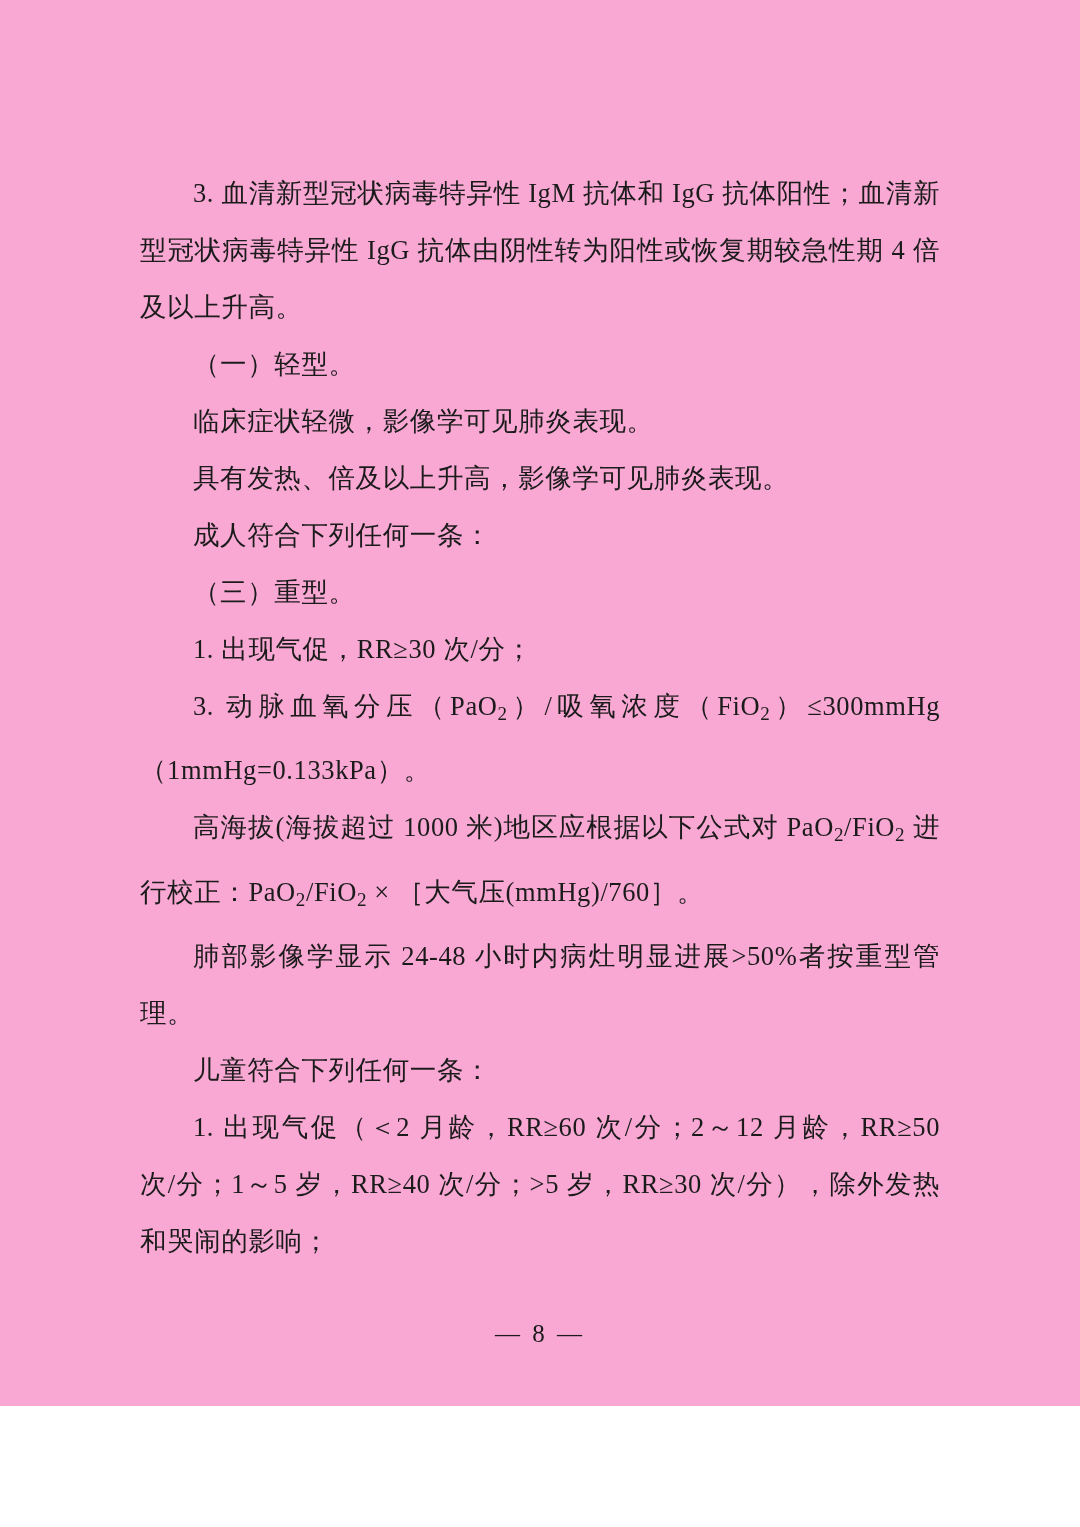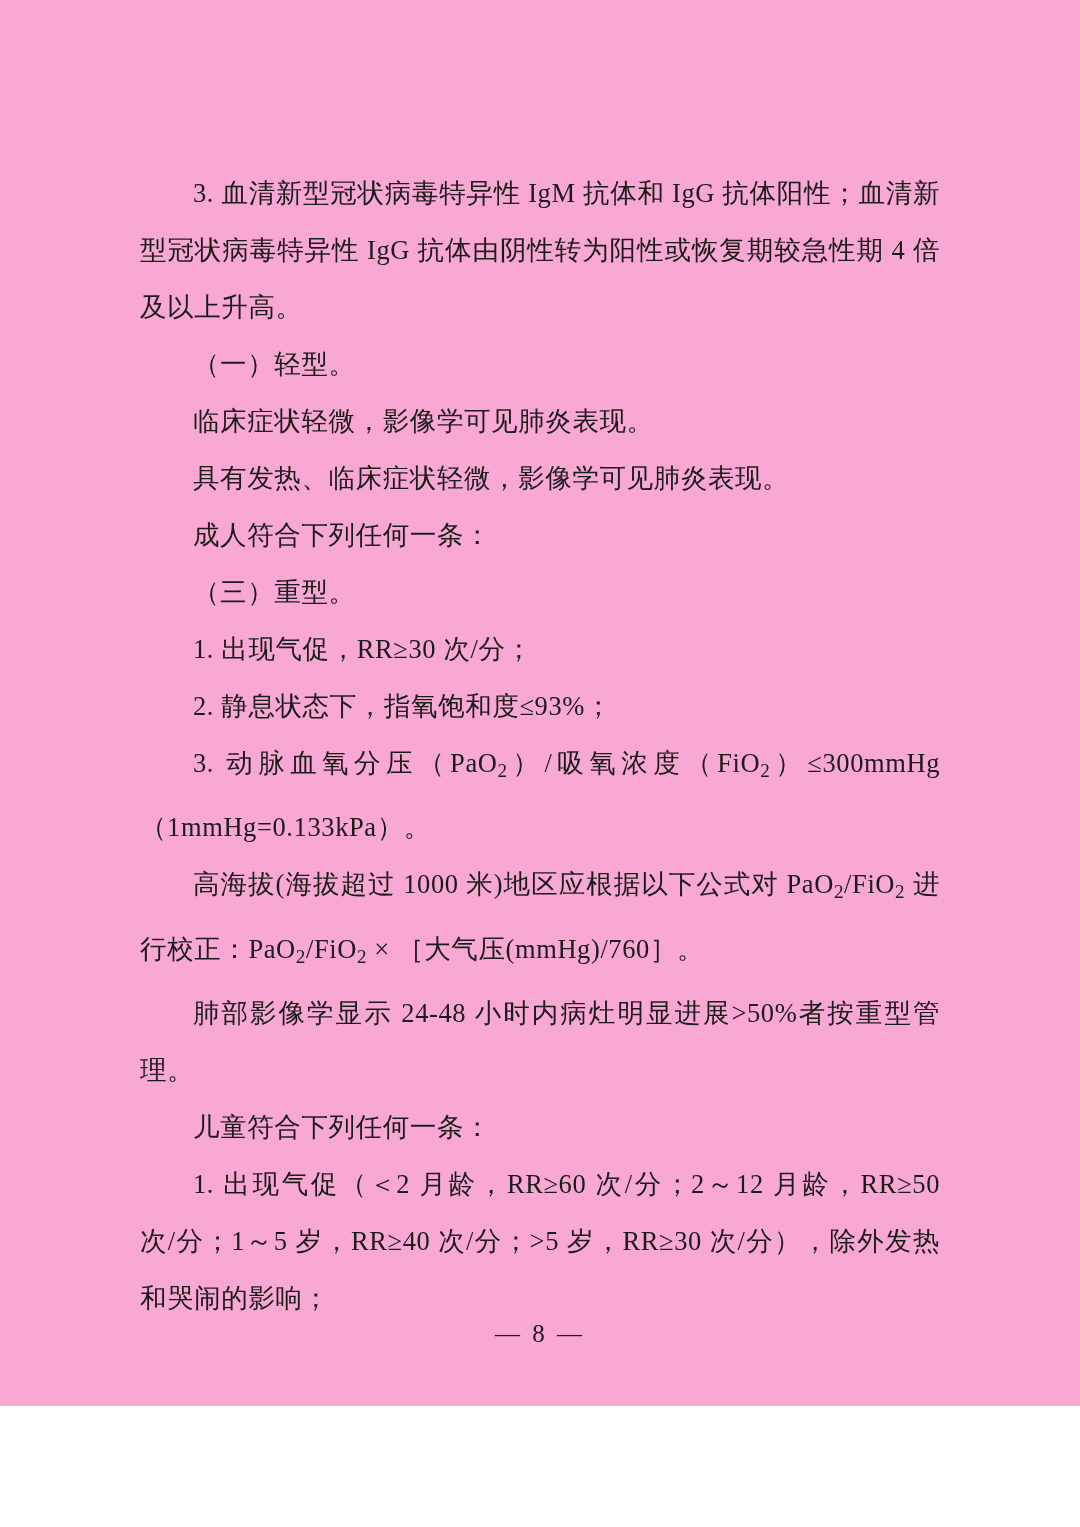--- a/index.html
+++ b/index.html
@@ -62,25 +62,24 @@
   }
 </style>
 </head>
 <body>
 
 <div class="page">
   <div class="content">
       <p class="para indent">3. 血清新型冠状病毒特异性 IgM 抗体和 IgG 抗体阳性；血清新型冠状病毒特异性 IgG 抗体由阴性转为阳性或恢复期较急性期 4 倍及以上升高。</p>
       <p class="para indent">（一）轻型。</p>
       <p class="para indent">临床症状轻微，影像学可见肺炎表现。</p>
-      <p class="para indent">具有发热、临床症状轻微，影像学可见肺炎表现。</p>
+      <p class="para indent">具有发热、倍及以上升高，影像学可见肺炎表现。</p>
       <p class="para indent">成人符合下列任何一条：</p>
       <p class="para indent">（三）重型。</p>
       <p class="para indent">1. 出现气促，RR≥30 次/分；</p>
-      <p class="para indent">2. 静息状态下，指氧饱和度≤93%；</p>
       <p class="para indent">3. 动脉血氧分压（PaO<span class="sub">2</span>）/吸氧浓度（FiO<span class="sub">2</span>）≤300mmHg（1mmHg=0.133kPa）。</p>
       <p class="para indent">高海拔(海拔超过 1000 米)地区应根据以下公式对 PaO<span class="sub">2</span>/FiO<span class="sub">2</span> 进行校正：PaO<span class="sub">2</span>/FiO<span class="sub">2</span> × ［大气压(mmHg)/760］。</p>
       <p class="para indent">肺部影像学显示 24-48 小时内病灶明显进展&gt;50%者按重型管理。</p>
       <p class="para indent">儿童符合下列任何一条：</p>
       <p class="para indent">1. 出现气促（＜2 月龄，RR≥60 次/分；2～12 月龄，RR≥50 次/分；1～5 岁，RR≥40 次/分；&gt;5 岁，RR≥30 次/分），除外发热和哭闹的影响；</p>
     </div>
   <div class="page-number">
     <span class="pn-inner">— 8 —</span>
   </div>
 </div>

